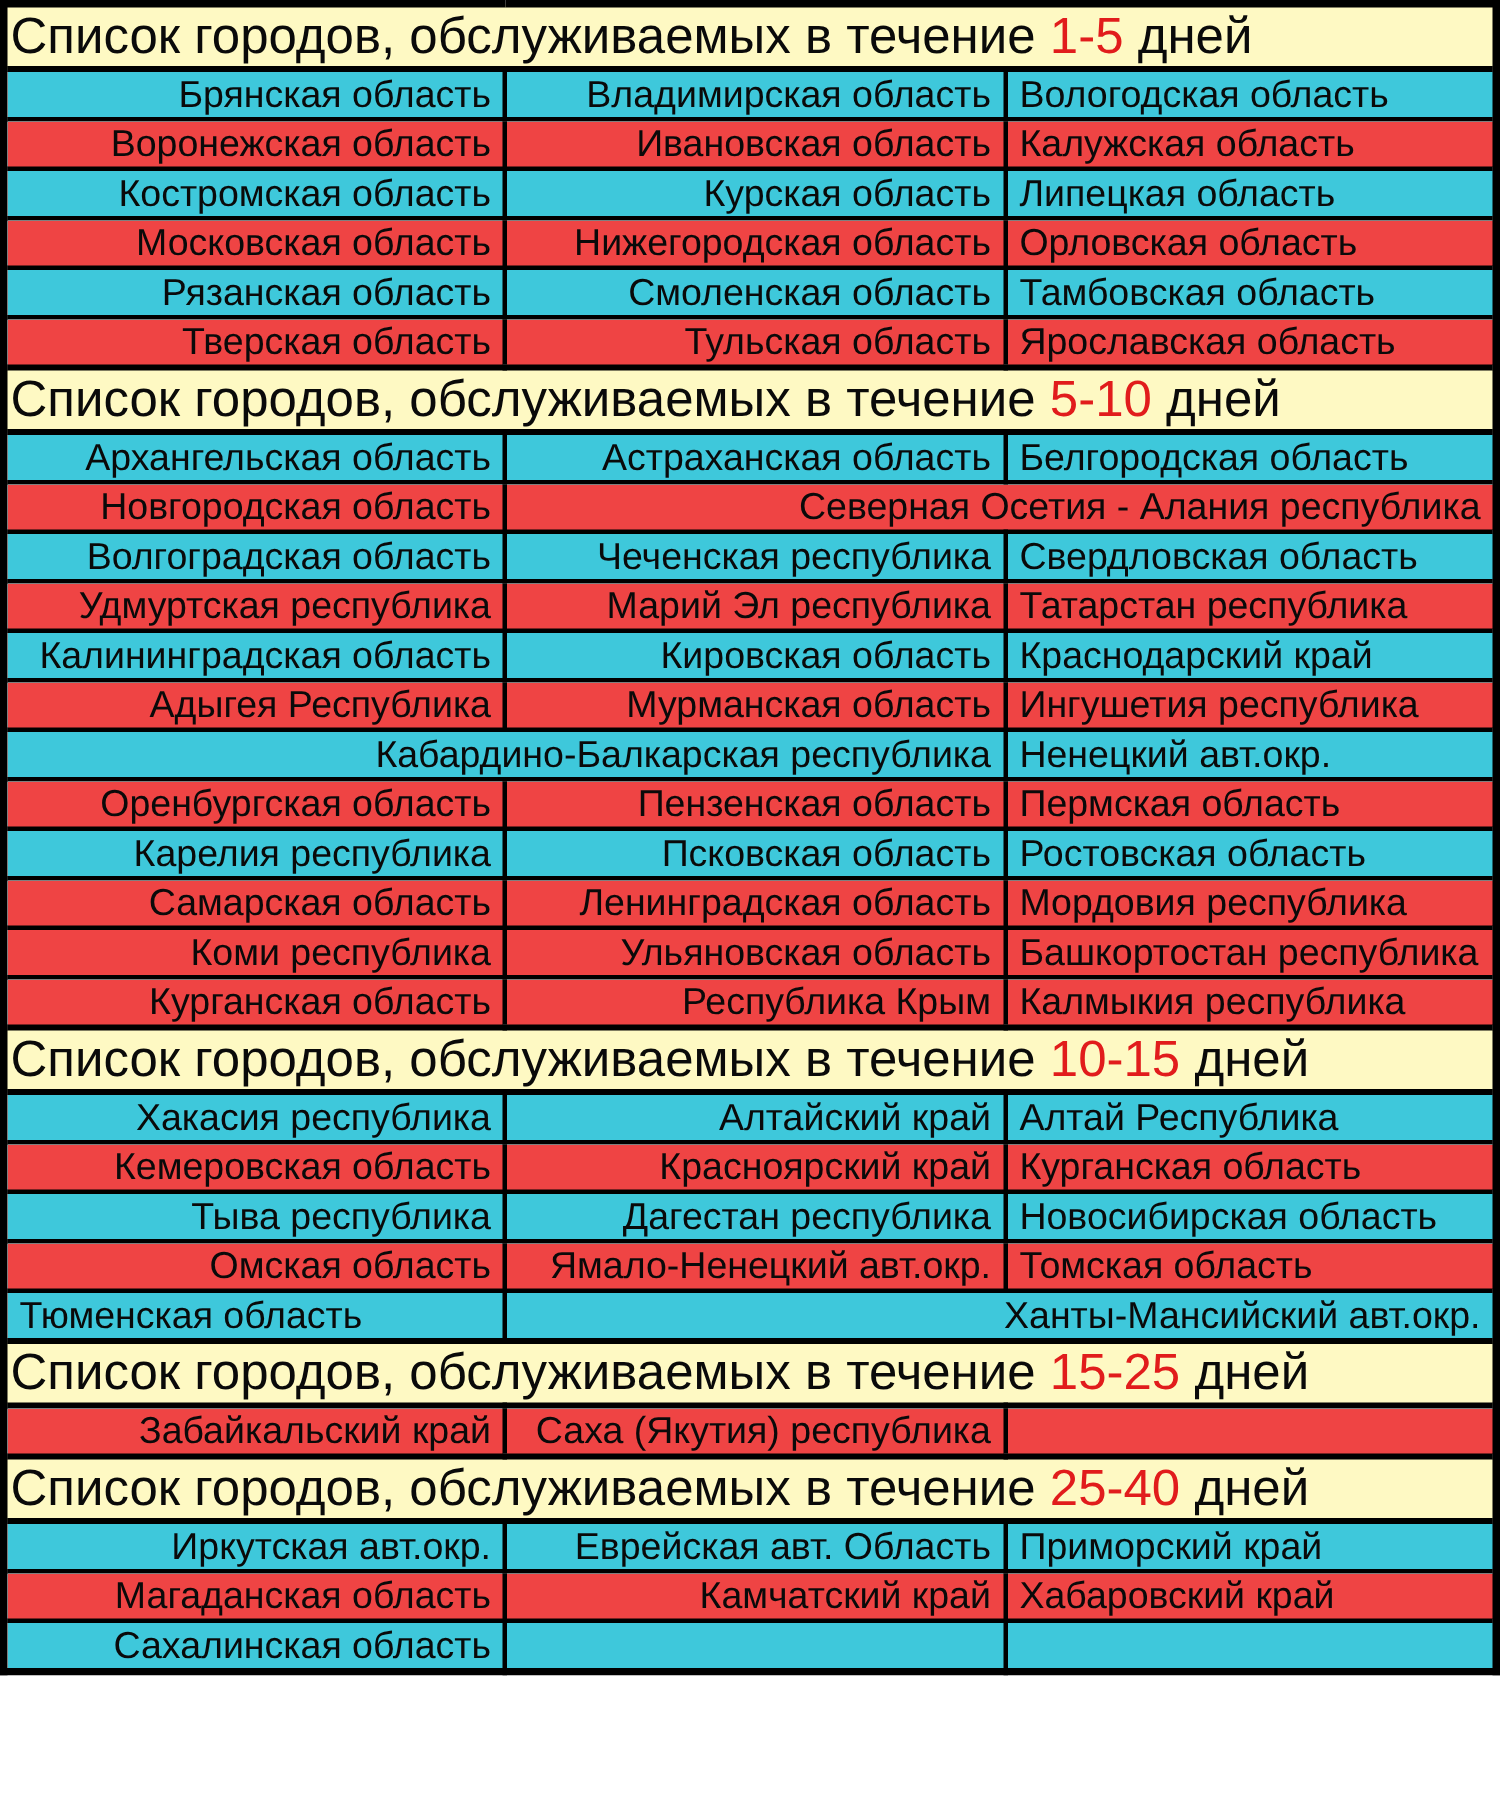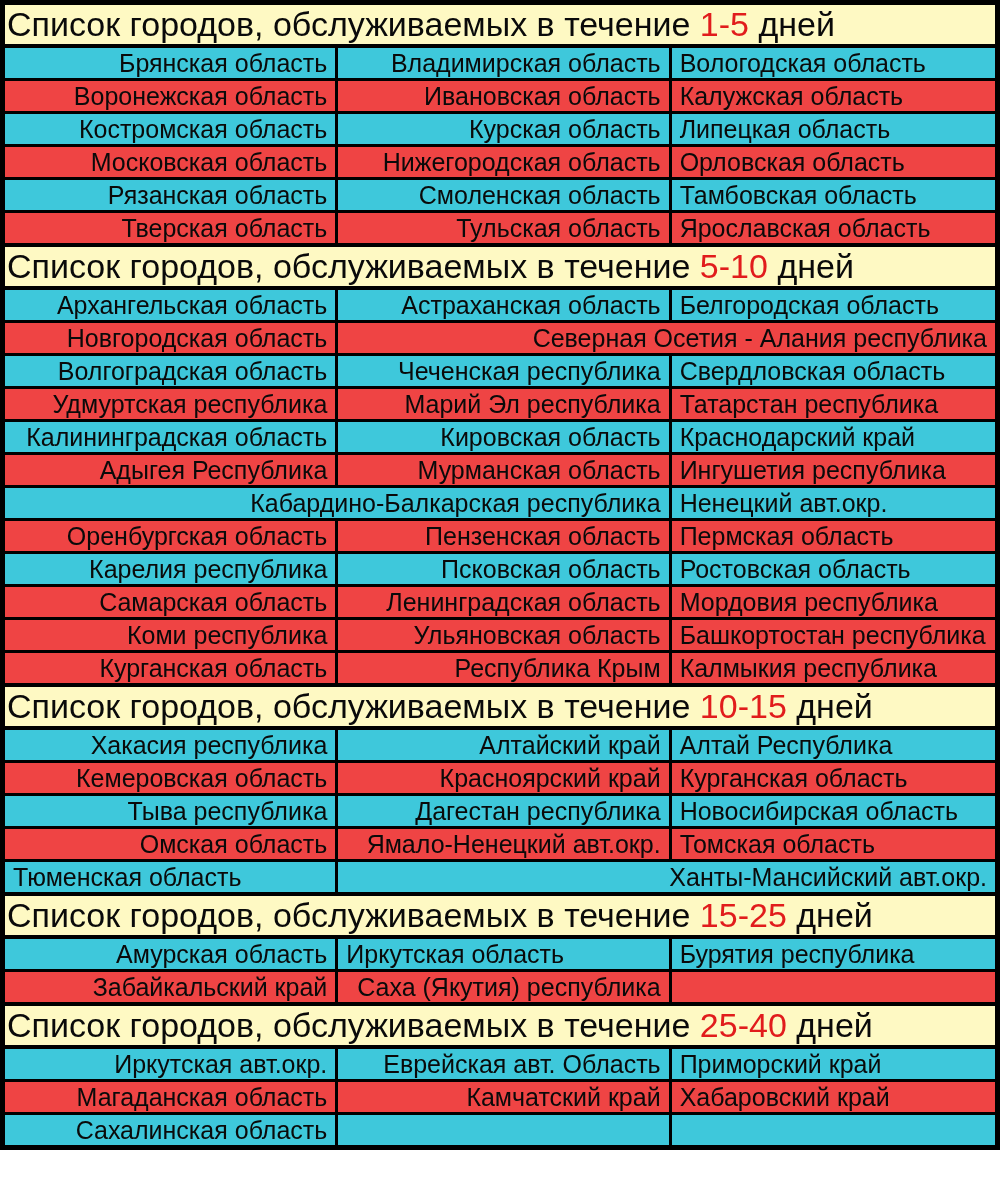--- a/index.html
+++ b/index.html
@@ -175,25 +175,20 @@
           <td class="region al-left">Ямало-Ненецкий авт.окр.</td>
           <td class="region al-center">Томская область</td>
         </tr>
         <tr class="row-cyan">
           <td class="region al-center">Тюменская область</td>
           <td class="region al-left" colspan="2">Ханты-Мансийский авт.окр.</td>
         </tr>
         <tr>
           <th colspan="3" class="section-title"><span class="t-prefix">Список городов, обслуживаемых в течение</span> <span class="t-days">15-25</span> <span class="t-suffix">дней</span></th>
         </tr>
-        <tr class="row-cyan">
-          <td class="region al-left">Амурская область</td>
-          <td class="region al-center">Иркутская область</td>
-          <td class="region al-center">Бурятия республика</td>
-        </tr>
         <tr class="row-white">
           <td class="region al-left">Забайкальский край</td>
           <td class="region al-left">Саха (Якутия) республика</td>
           <td class="region al-center"></td>
         </tr>
         <tr>
           <th colspan="3" class="section-title"><span class="t-prefix">Список городов, обслуживаемых в течение</span> <span class="t-days">25-40</span> <span class="t-suffix">дней</span></th>
         </tr>
         <tr class="row-cyan">
           <td class="region al-left">Иркутская авт.окр.</td>

